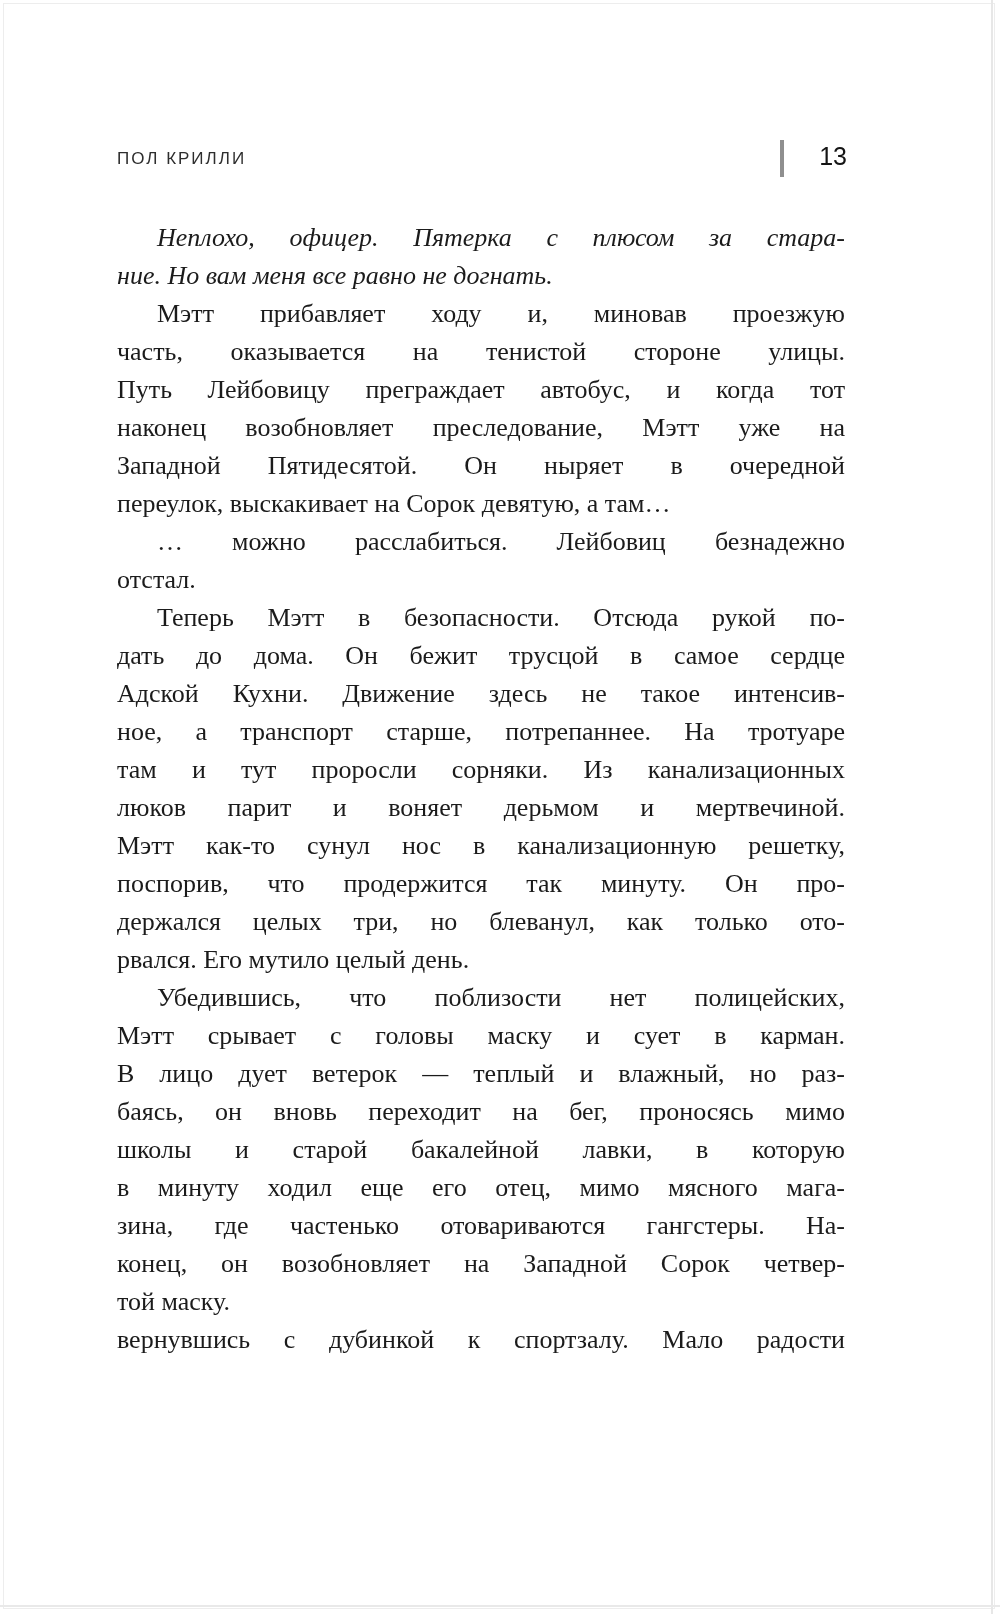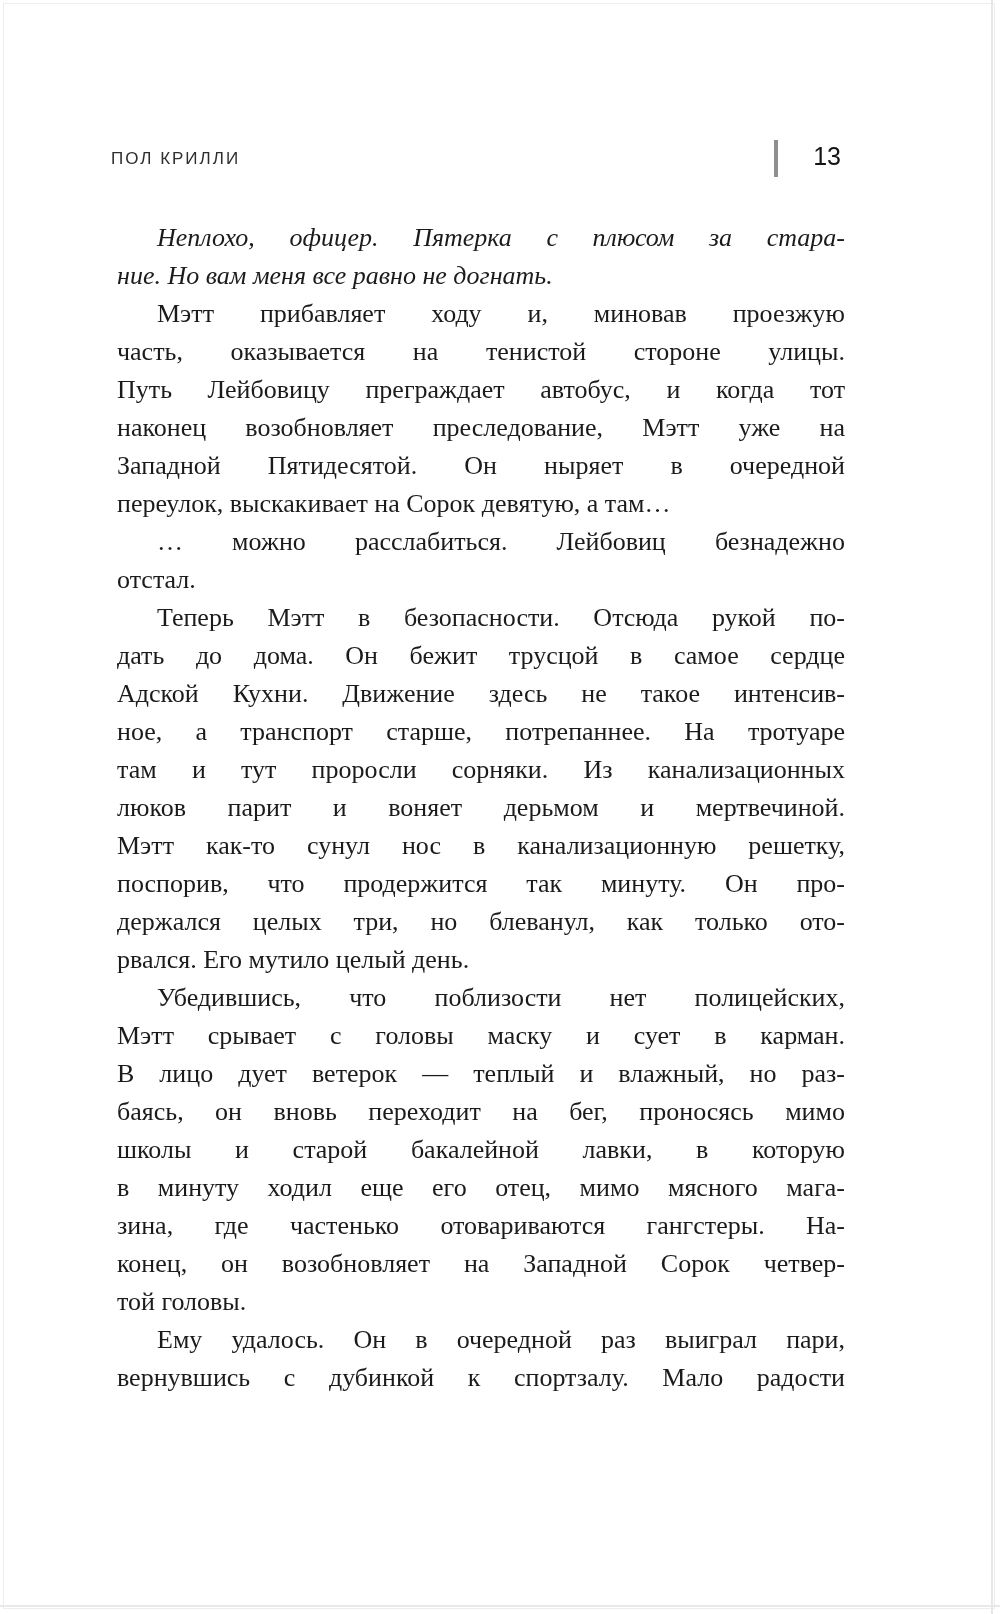--- a/index.html
+++ b/index.html
@@ -30,21 +30,21 @@
   .scan-edge-bottom {
     position: absolute;
     left: 0; right: 0; top: 1605px; height: 2px;
     background: #e9e9e9;
     pointer-events: none;
   }
 
   
   .running-header {
     position: absolute;
-    left: 111px; top: 138px;
+    left: 117px; top: 138px;
     width: 730px; height: 42px;
   }
   .header-author {
     position: absolute;
     left: 0; top: 11px;
     font-family: "Liberation Sans", sans-serif;
     font-size: 17px;
     font-weight: 400;
     letter-spacing: 2px;
     color: var(--header-text, #2e2e2e);
@@ -137,20 +137,19 @@
       </div>
       <div class="paragraph">
         <div class="line justified first">Убедившись, что поблизости нет полицейских,</div>
         <div class="line justified">Мэтт срывает с головы маску и сует в карман.</div>
         <div class="line justified">В лицо дует ветерок — теплый и влажный, но раз-</div>
         <div class="line justified">баясь, он вновь переходит на бег, проносясь мимо</div>
         <div class="line justified">школы и старой бакалейной лавки, в которую</div>
         <div class="line justified">в минуту ходил еще его отец, мимо мясного мага-</div>
         <div class="line justified">зина, где частенько отовариваются гангстеры. На-</div>
         <div class="line justified">конец, он возобновляет на Западной Сорок четвер-</div>
-        <div class="line justified last">той головы.</div>
+        <div class="line justified last">той маску.</div>
       </div>
       <div class="paragraph">
-        <div class="line justified first">Ему удалось. Он в очередной раз выиграл пари,</div>
         <div class="line justified">вернувшись с дубинкой к спортзалу. Мало радости</div>
       </div>
     </div>
 </div>
 
 </body></html>

